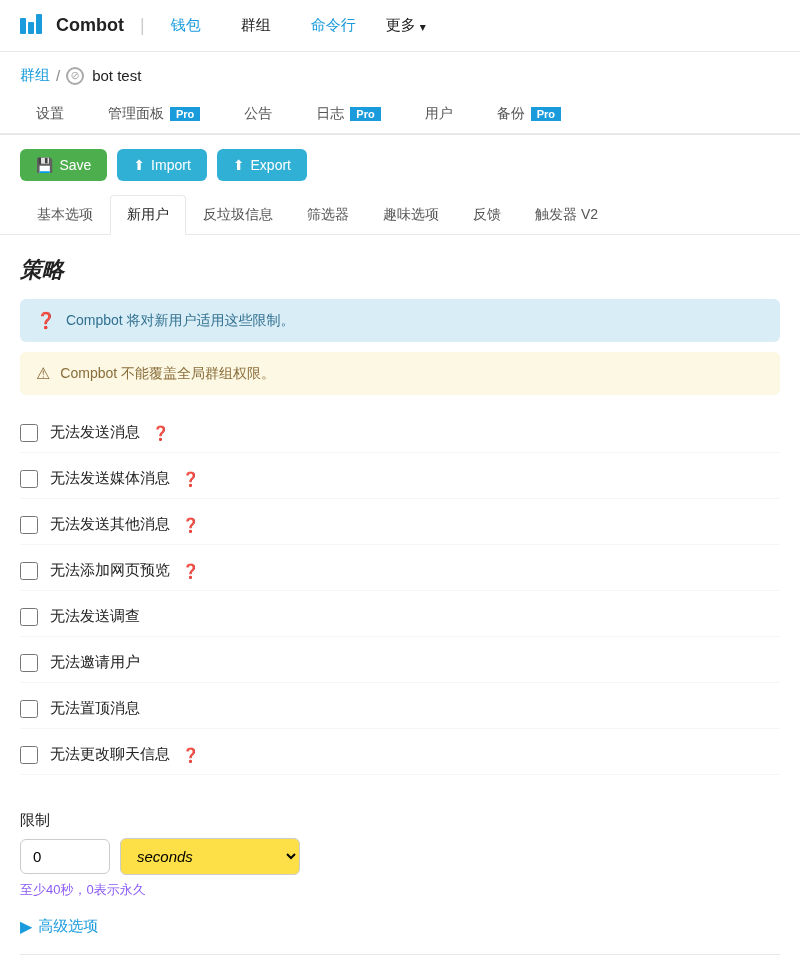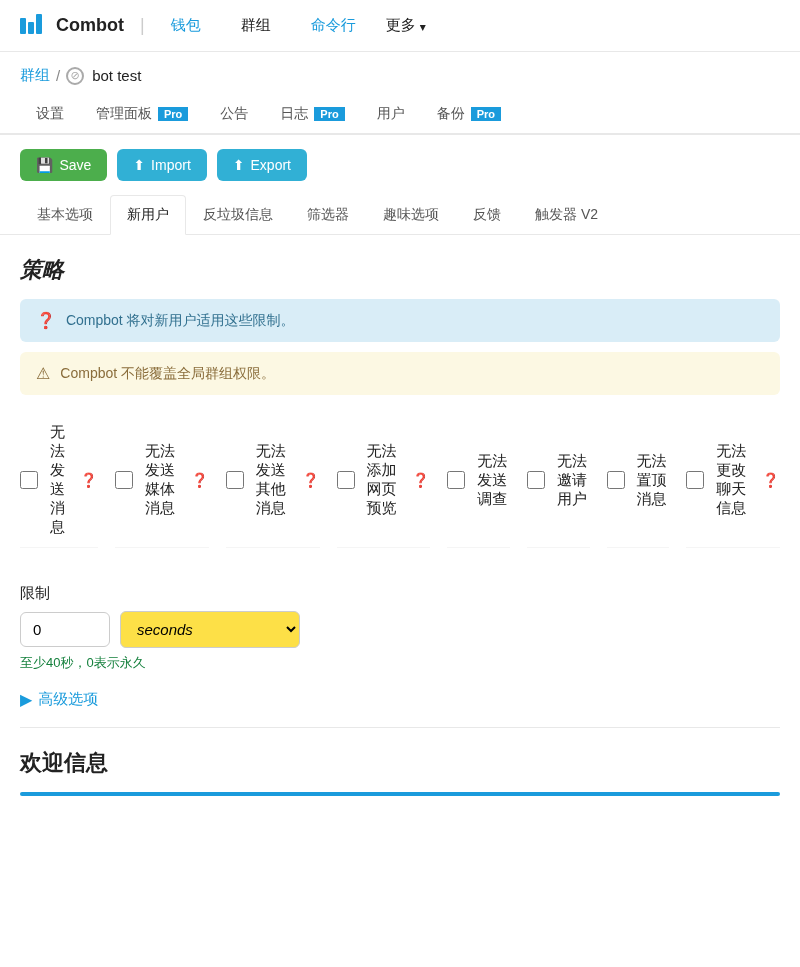--- a/index.html
+++ b/index.html
@@ -75,21 +75,21 @@
       color: #aaa;
       margin-right: 2px;
     }
     .breadcrumb-current { color: #222; font-weight: 500; }
 
     
     .main-tabs {
       display: flex;
       padding: 0 20px;
       border-bottom: 2px solid #e8e8e8;
-      gap: 0;
+      gap: 12px;
     }
     .main-tab {
       padding: 10px 16px;
       cursor: pointer;
       font-size: 14px;
       color: #555;
       border-bottom: 2px solid transparent;
       margin-bottom: -2px;
       display: flex;
       align-items: center;
@@ -174,21 +174,22 @@
 
     .info-icon {
       font-size: 16px;
       flex-shrink: 0;
     }
 
     
     .checkbox-list {
       margin: 18px 0;
       display: flex;
-      gap: 17px;
+      flex-direction: column;
+      gap: 6px;
     }
     .checkbox-item {
       display: flex;
       align-items: center;
       gap: 12px;
       padding: 10px 0;
       font-size: 15px;
       border-bottom: 1px solid #f5f5f5;
     }
     .checkbox-item input[type="checkbox"] {
@@ -230,21 +231,21 @@
       border: 1px solid #ccc;
       border-radius: 6px;
       font-size: 15px;
       min-width: 180px;
       background: #fde047;
       cursor: pointer;
       font-style: italic;
     }
     .limit-hint {
       font-size: 13px;
-      color: #15803d;
+      color: #8b5cf6;
       margin-top: 6px;
     }
 
     
     .advanced-link {
       display: flex;
       align-items: center;
       gap: 6px;
       color: #1a9bdc;
       font-size: 15px;

